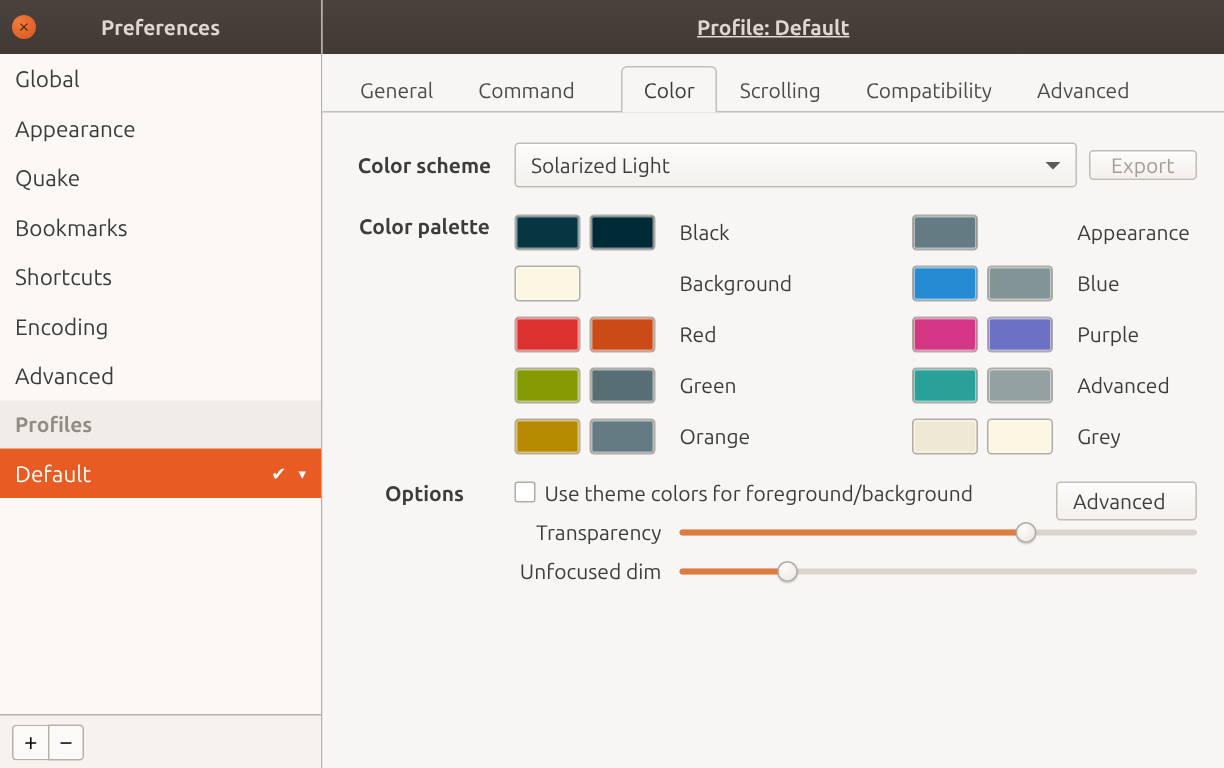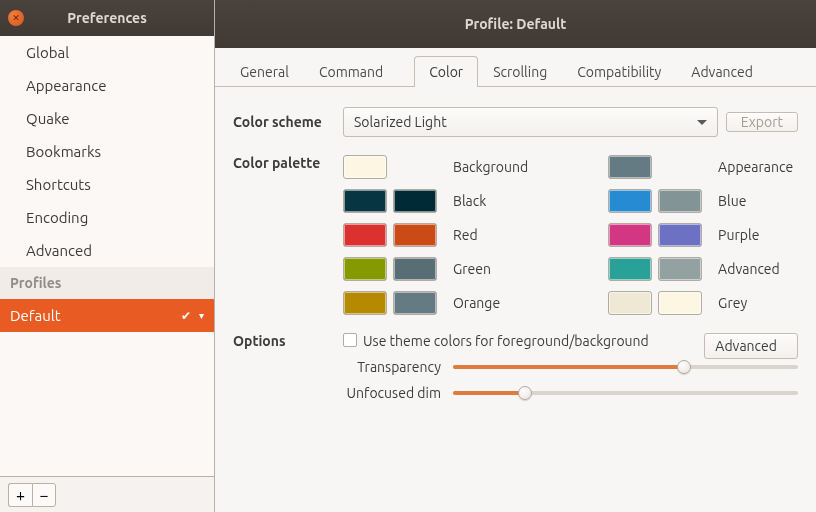--- a/index.html
+++ b/index.html
@@ -3,38 +3,38 @@
 <meta charset="utf-8">
 <style>
 * { box-sizing: border-box; margin: 0; padding: 0; font-family: Ubuntu, "Segoe UI", sans-serif; }
 body { width: 816px; height: 512px; background: #f5f5f5; overflow: hidden; }
 .window { display: flex; width: 100%; height: 100%; }
 .sidebar { width: 215px; background: #f8f6f5; border-right: 1px solid #b8b1a8; display: flex; flex-direction: column; }
 .sidebar-header { height: 36px; background: linear-gradient(#4a423c, #413a34); color: #ddd4ca; display: flex; align-items: center; padding: 0 8px; position: relative; }
 .close-btn { width: 16px; height: 16px; border-radius: 50%; background: radial-gradient(circle at 30% 30%, #f27c3a, #d8551f); display: flex; align-items: center; justify-content: center; font-size: 9px; color: #5a2a10; cursor: pointer; }
 .sidebar-title { flex: 1; text-align: center; font-weight: bold; font-size: 14px; color: #e0d8ce; padding-right: 16px; }
 .sidebar-list { flex: 1; overflow: auto; background: #fbf8f6; }
-.sidebar-item { padding: 8px 26px; font-size: 15px; color: #3b3b3b; cursor: pointer; }
+.sidebar-item { padding: 8px 10px; font-size: 15px; color: #3b3b3b; cursor: pointer; }
 .section-head { padding: 8px 10px; font-weight: bold; color: #928c86; font-size: 14px; background: #f1ece7; }
 .profile-row { display: flex; align-items: center; padding: 8px 10px; background: #e85c24; color: #fff; font-size: 15px; cursor: pointer; }
 .profile-row .spacer { flex: 1; }
 .profile-row .check { font-size: 12px; margin-right: 8px; }
 .profile-row .caret { font-size: 10px; }
 .sidebar-footer { height: 36px; border-top: 1px solid #b8b1a8; background: #f5f2ef; display: flex; align-items: center; padding: 0 8px; gap: 0; }
 .footer-btn { width: 24px; height: 24px; border: 1px solid #b8b1a8; background: #fcfaf8; font-size: 16px; line-height: 1; display: flex; align-items: center; justify-content: center; cursor: pointer; }
 .footer-btn.plus { border-radius: 3px 0 0 3px; border-right: none; }
 .footer-btn.minus { border-radius: 0 3px 3px 0; }
 .main { flex: 1; display: flex; flex-direction: column; background: #f7f6f5; }
-.main-header { height: 48px; background: linear-gradient(#4a423c, #413a34); color: #e0d8ce; font-weight: bold; font-size: 14px; display: flex; align-items: center; justify-content: center; }
+.main-header { height: 36px; background: linear-gradient(#4a423c, #413a34); color: #e0d8ce; font-weight: bold; font-size: 14px; display: flex; align-items: center; justify-content: center; text-decoration: underline; }
 .tabstrip { display: flex; padding: 8px 10px 0 10px; border-bottom: 1px solid #c4beb6; background: #f7f6f5; gap: 0; }
 .tab { padding: 7px 14px; font-size: 14px; color: #4b4b4b; border: 1px solid transparent; border-bottom: none; border-radius: 4px 4px 0 0; cursor: pointer; margin-bottom: -1px; }
 .tab.active { background: #f7f6f5; border-color: #c4beb6; color: #3a3a3a; margin-left: 16px; }
 .content { padding: 20px 18px; font-size: 14px; color: #3c3c3c; }
 .row { display: flex; align-items: center; margin-bottom: 18px; }
-.row-label { width: 110px; text-align: left; padding-right: 10px; font-weight: bold; }
+.row-label { width: 110px; text-align: center; padding-right: 10px; font-weight: bold; }
 .dropdown { flex: 1; height: 30px; border: 1px solid #c2bcb4; border-radius: 3px; background: linear-gradient(#fdfcfb, #f3f0ed); display: flex; align-items: center; padding: 0 10px; cursor: pointer; box-shadow: inset 0 1px #fff; }
 .dropdown .dd-label { flex: 1; }
 .dropdown .dd-arrow { width: 0; height: 0; border-left: 5px solid transparent; border-right: 5px solid transparent; border-top: 5px solid #5a5a5a; }
 .btn { height: 20px; padding: 0 14px; border: 1px solid #c2bcb4; border-radius: 3px; background: linear-gradient(#fdfcfb, #f3f0ed); display: flex; align-items: center; font-size: 14px; cursor: pointer; margin-left: 8px; box-shadow: inset 0 1px #fff; }
 .btn.disabled { color: #a49d95; cursor: default; }
 .palette { display: flex; gap: 80px; }
 .pal-col { display: flex; flex-direction: column; gap: 10px; }
 .pal-row { display: flex; align-items: center; gap: 6px; }
 .swatch { width: 44px; height: 24px; border: 1px solid #b1aba3; border-radius: 3px; cursor: pointer; box-shadow: inset 0 0 0 1px rgba(255,255,255,0.5); }
 .swatch-label { padding-left: 10px; }
@@ -99,29 +99,29 @@
           <span class="dd-label">Solarized Light</span>
           <span class="dd-arrow"></span>
         </div>
         <div class="btn disabled">Export</div>
       </div>
 
       <div class="row" style="align-items:flex-start">
         <div class="row-label">Color palette</div>
         <div class="palette">
           <div class="pal-col">
+            <div class="pal-row">
+              <div class="swatch" style="background:#073642"></div>
+              <div class="swatch" style="background:#002b36"></div>
+              <span class="swatch-label">Black</span>
+            </div>
             <div class="pal-row single">
               <div class="swatch" style="background:#fdf6e3"></div>
               <div class="swatch"></div>
               <span class="swatch-label">Background</span>
-            </div>
-            <div class="pal-row">
-              <div class="swatch" style="background:#073642"></div>
-              <div class="swatch" style="background:#002b36"></div>
-              <span class="swatch-label">Black</span>
             </div>
             <div class="pal-row">
               <div class="swatch" style="background:#dc322f"></div>
               <div class="swatch" style="background:#cb4b16"></div>
               <span class="swatch-label">Red</span>
             </div>
             <div class="pal-row">
               <div class="swatch" style="background:#859900"></div>
               <div class="swatch" style="background:#586e75"></div>
               <span class="swatch-label">Green</span>

